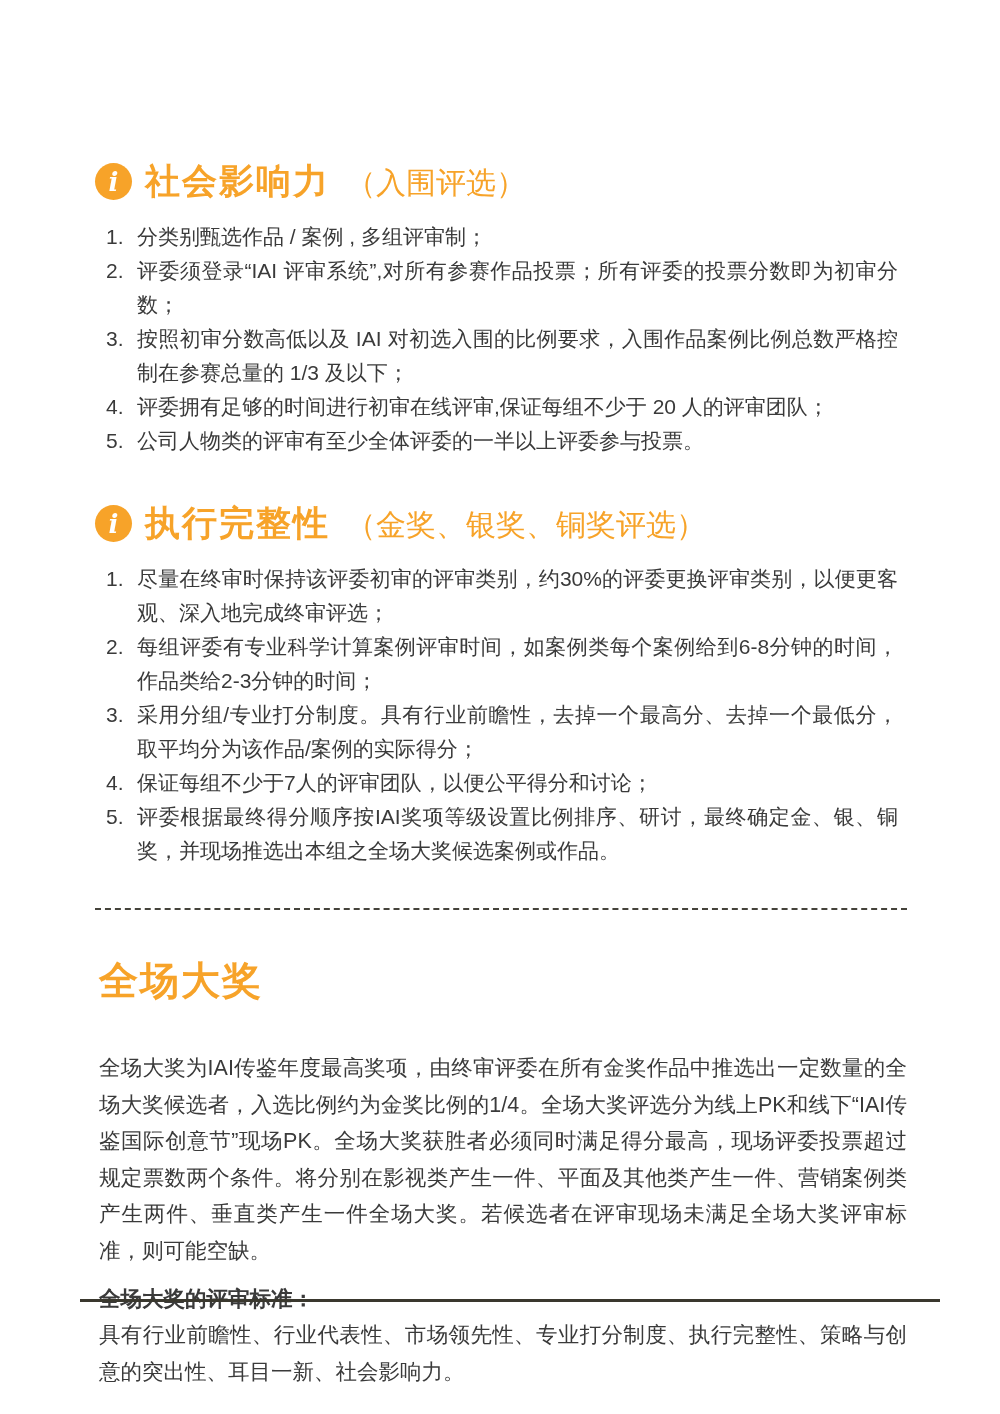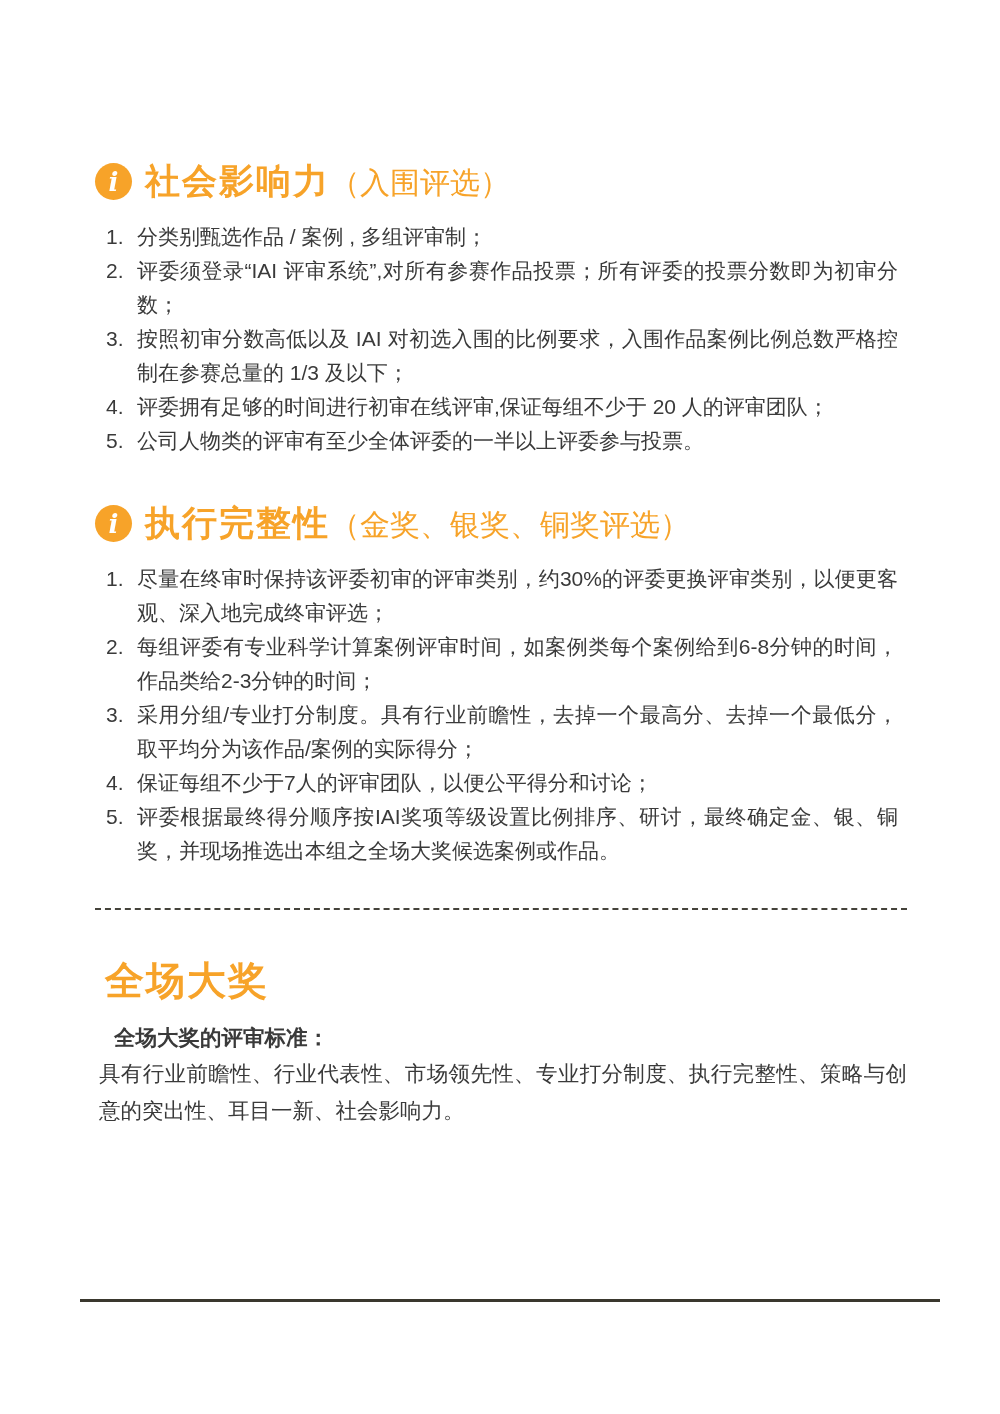--- a/index.html
+++ b/index.html
@@ -42,21 +42,21 @@
   .sec-title {
     font-size: 35px;
     font-weight: bold;
     color: #F7A329;
     letter-spacing: 2px;
   }
   .sec-subtitle {
     font-size: 30px;
     font-weight: normal;
     color: #F7A329;
-    margin-left: 0;
+    margin-left: 16px;
   }
   ol.items {
     margin: 15px 9px 0 0;
     padding: 0;
     list-style: none;
     counter-reset: li;
     font-size: 21px;
     line-height: 34px;
   }
   ol.items li {
@@ -74,34 +74,34 @@
     text-align: justify;
   }
   .section-final { margin-top: 42px; }
   .dashed-divider {
     margin: 40px 0 0 0;
     border: none;
     border-top: 2px dashed #45433b;
     height: 0;
   }
   .grand-title {
-    margin: 44px 0 0 10px;
+    margin: 44px 0 0 4px;
     font-size: 39px;
     font-weight: bold;
     color: #F7A329;
     letter-spacing: 2px;
   }
   .grand-body {
     margin: 42px 0 0 4px;
     font-size: 21.5px;
     line-height: 36.5px;
     text-align: justify;
   }
   .criteria-label {
-    margin: 13px 0 0 19px;
+    margin: 13px 0 0 4px;
     font-size: 21.5px;
     font-weight: bold;
     line-height: 34px;
   }
   .criteria-text {
     margin: 1px 0 0 4px;
     font-size: 21.5px;
     line-height: 37px;
     text-align: justify;
   }
@@ -169,20 +169,21 @@
         <li>
             <span class="li-text">评委根据最终得分顺序按IAI奖项等级设置比例排序、研讨，最终确定金、银、铜奖，并现场推选出本组之全场大奖候选案例或作品。</span>
           </li>
       </ol>
     </section>
 
     <hr class="dashed-divider">
 
     <section>
       <h1 class="grand-title">全场大奖</h1>
+      <p class="grand-body">全场大奖为IAI传鉴年度最高奖项，由终审评委在所有金奖作品中推选出一定数量的全场大奖候选者，入选比例约为金奖比例的1/4。全场大奖评选分为线上PK和线下“IAI传鉴国际创意节”现场PK。全场大奖获胜者必须同时满足得分最高，现场评委投票超过规定票数两个条件。将分别在影视类产生一件、平面及其他类产生一件、营销案例类产生两件、垂直类产生一件全场大奖。若候选者在评审现场未满足全场大奖评审标准，则可能空缺。</p>
       <p class="criteria-label">全场大奖的评审标准：</p>
       <p class="criteria-text">具有行业前瞻性、行业代表性、市场领先性、专业打分制度、执行完整性、策略与创意的突出性、耳目一新、社会影响力。</p>
     </section>
 
   </div>
 
   <div class="bottom-rule"></div>
 </div>
 
 </body></html>

